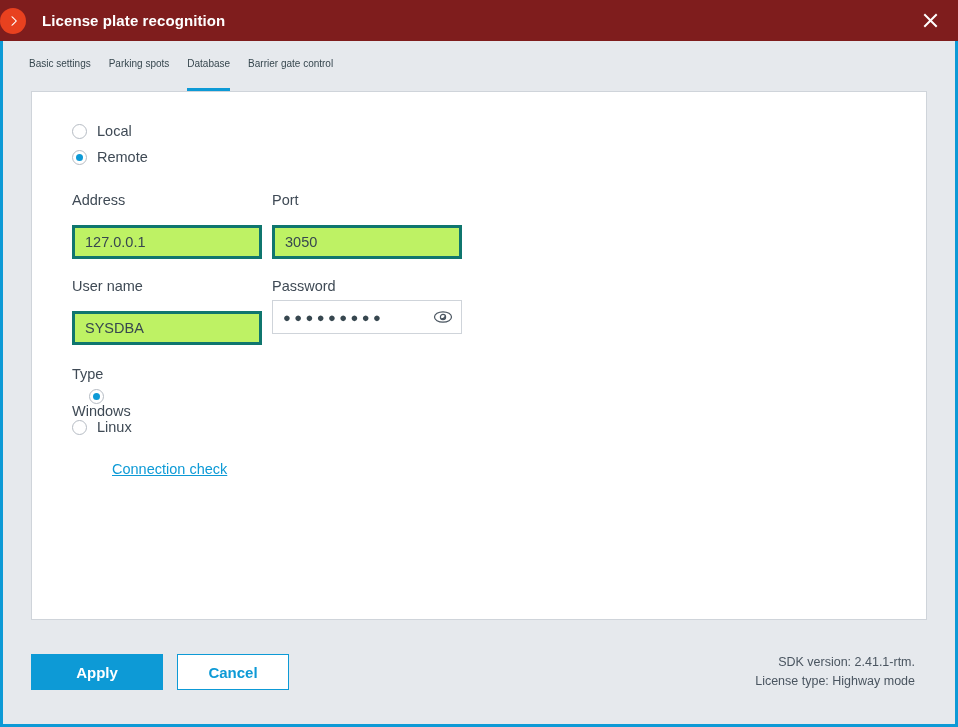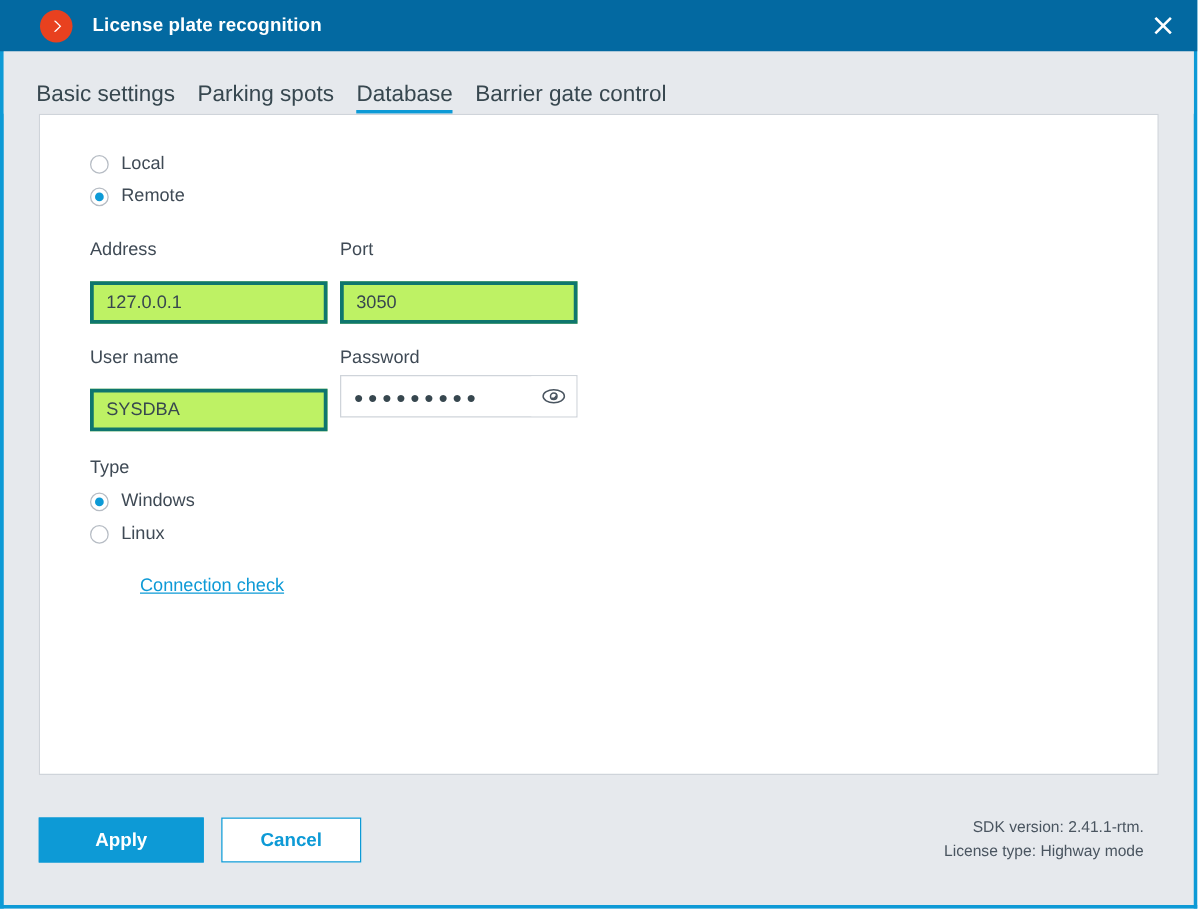--- a/index.html
+++ b/index.html
@@ -23,26 +23,26 @@
     border-right: 3px solid #0d9ad6;
     border-bottom: 3px solid #0d9ad6;
     display: flex;
     flex-direction: column;
   }
 
   
   #title-bar {
     height: 41px;
     min-height: 41px;
-    background: #0369a1;
+    background: #7f1d1d;
     display: flex;
     align-items: center;
     position: relative;
     margin: -0px -3px 0 -3px;
-    padding-left: 32px;
+    padding-left: 0;
   }
   #app-logo {
     width: 26px; height: 26px;
     border-radius: 50%;
     background: #e8411f;
     display: flex;
     align-items: center;
     justify-content: center;
     flex: 0 0 auto;
   }
@@ -68,23 +68,23 @@
   
   #tab-bar {
     height: 50px;
     min-height: 50px;
     display: flex;
     align-items: flex-end;
     padding-left: 26px;
     background: #e6e9ed;
   }
   .tab {
-    font-size: 18px;
+    font-size: 10px;
     color: #37474f;
-    padding: 0 0 4px 0;
+    padding: 0 0 19px 0;
     margin-right: 18px;
     cursor: pointer;
     border-bottom: 3px solid transparent;
     line-height: 1;
     text-align: right;
   }
   .tab.active {
     border-bottom-color: #0d9ad6;
     color: #37474f;
   }
@@ -299,21 +299,21 @@
               <circle cx="10" cy="7" r="2.6" fill="none" stroke="#4a5560" stroke-width="1.2"></circle>
               <path d="M8.2 8.6 A2.6 2.6 0 0 0 12 6.4" stroke="#4a5560" stroke-width="1.6" fill="none"></path>
             </svg>
           </span>
         </div>
       </div>
     </div>
 
     <div style="margin-top:21px;">
       <div class="section-label">Type</div>
-      <div class="radio-row" style="margin-bottom:2px;">
+      <div class="radio-row" style="margin-bottom:2px;flex-direction:column;">
         <span class="radio checked"></span>
         <span class="radio-label">Windows</span>
       </div>
       <div class="radio-row">
         <span class="radio"></span>
         <span class="radio-label">Linux</span>
       </div>
     </div>
 
     <div style="margin-top:21px;margin-left:40px;">

